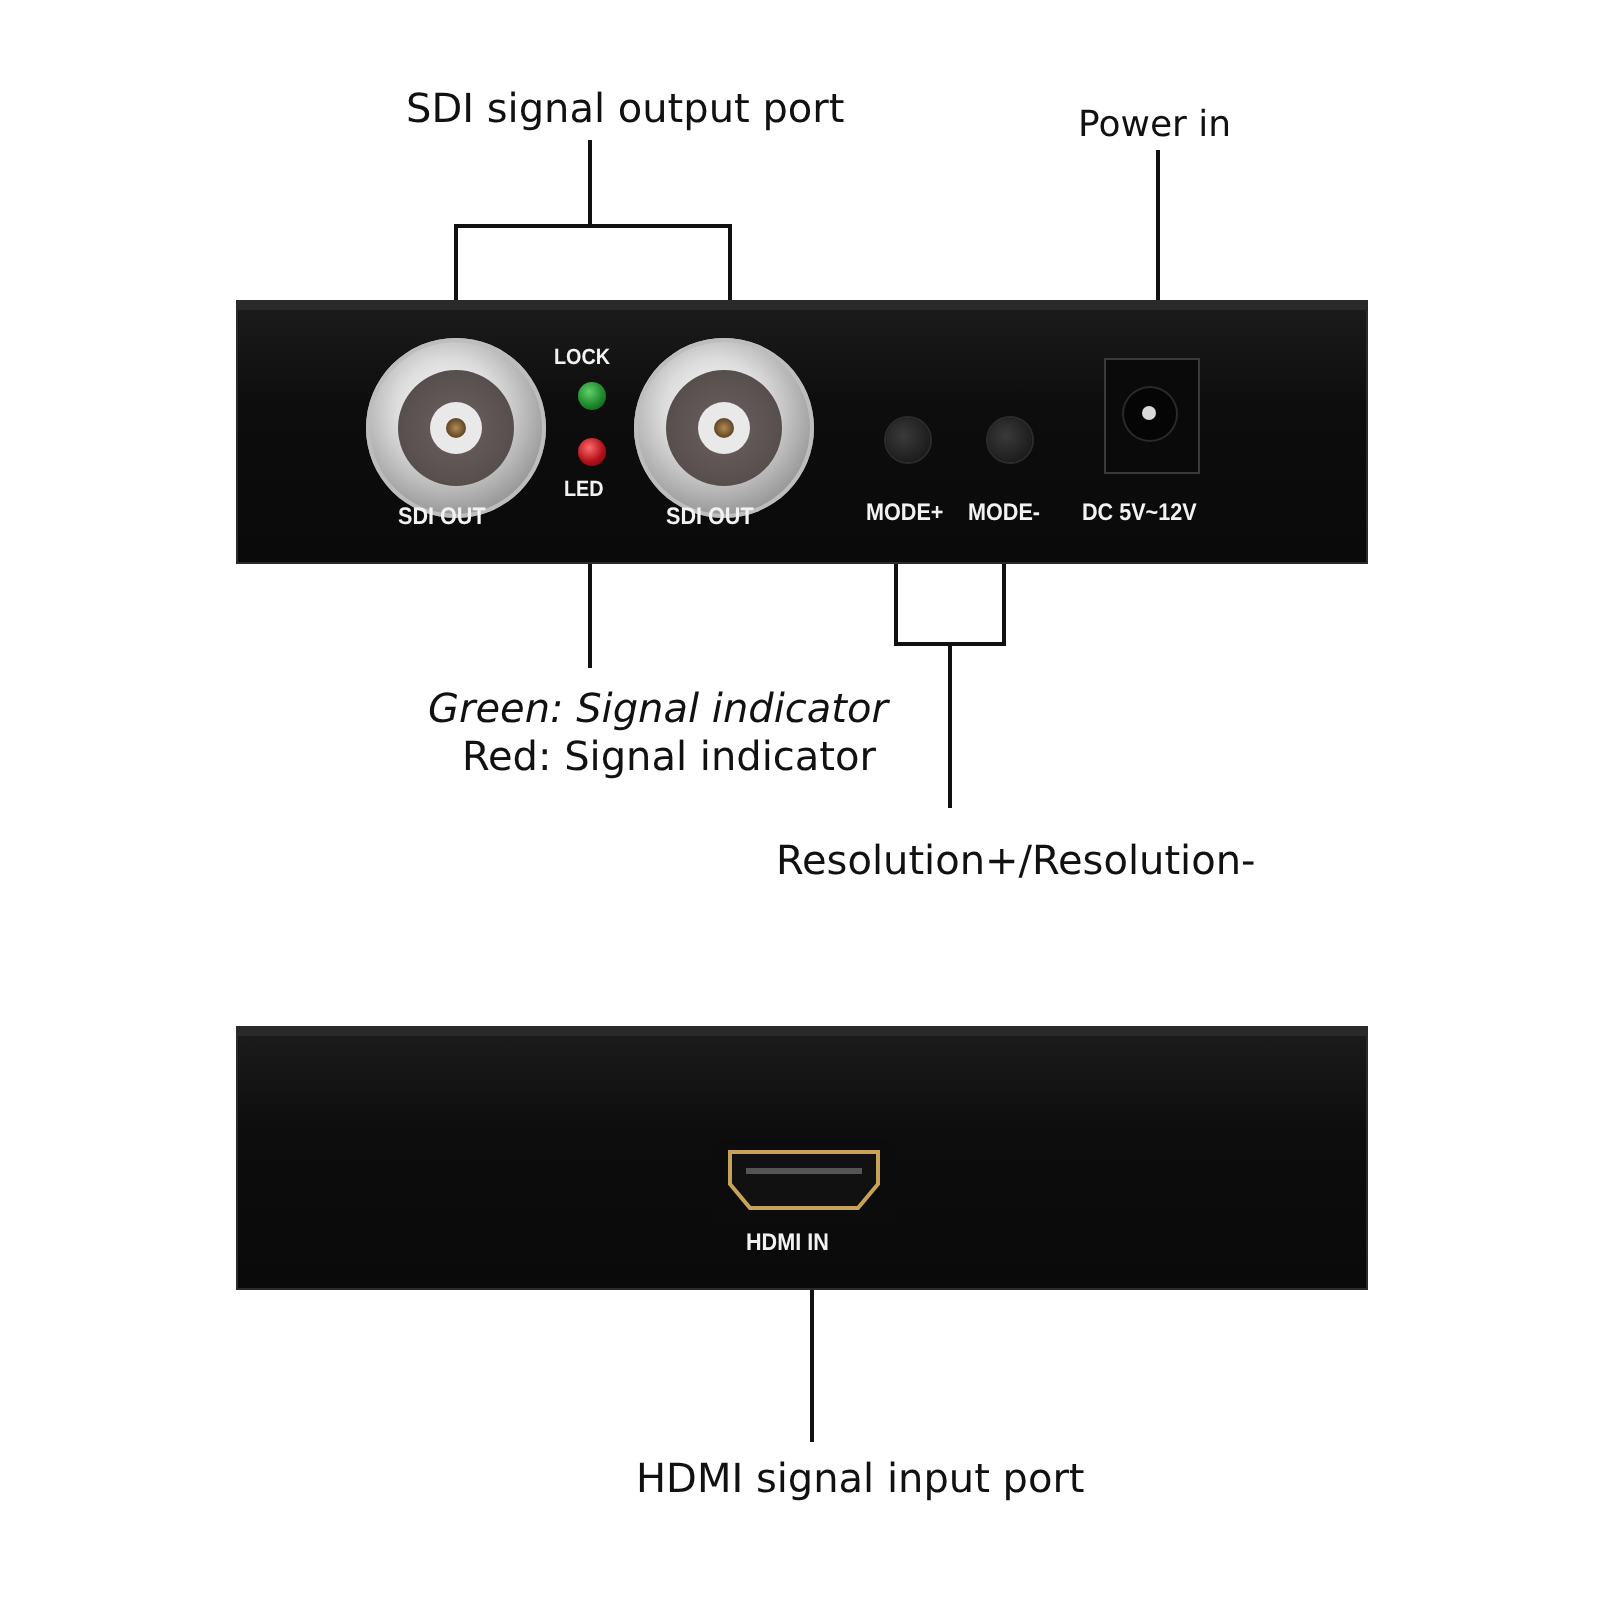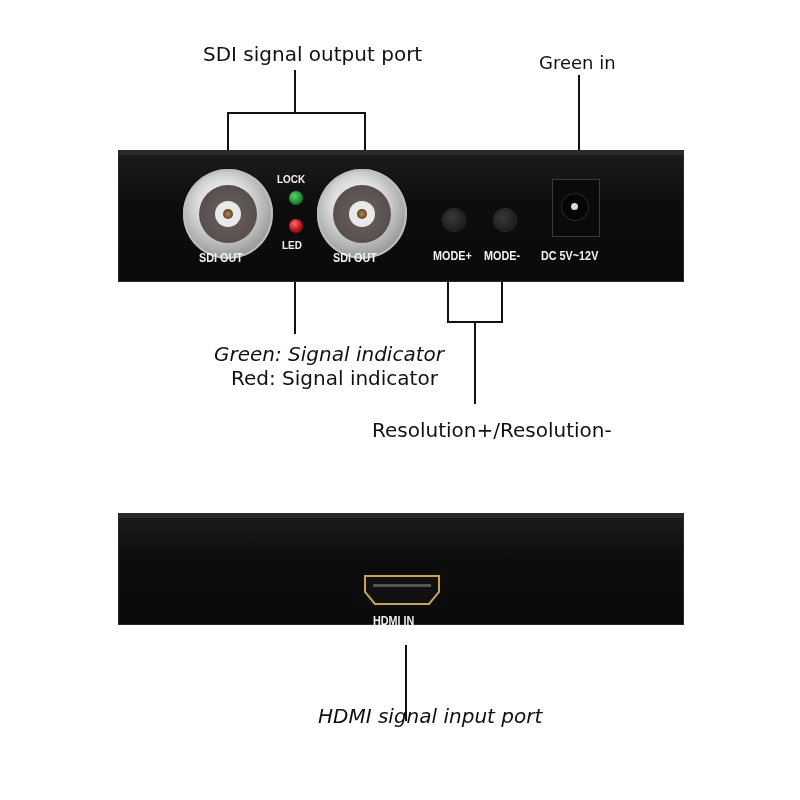--- a/index.html
+++ b/index.html
@@ -22,21 +22,21 @@
   </style>
 </head>
 <body>
 
 <div class="callout" style="left:203px; top:42px;">SDI signal output port</div>
 <div class="line" style="left:294px; top:70px; width:2px; height:44px;"></div>
 <div class="line" style="left:227px; top:112px; width:139px; height:2px;"></div>
 <div class="line" style="left:227px; top:112px; width:2px; height:38px;"></div>
 <div class="line" style="left:364px; top:112px; width:2px; height:38px;"></div>
 
-<div class="callout" style="left:539px; top:52px; font-size:18px;">Green in</div>
+<div class="callout" style="left:539px; top:52px; font-size:18px;">Power in</div>
 <div class="line" style="left:578px; top:75px; width:2px; height:75px;"></div>
 
 <div class="panel" style="left:118px; top:150px; width:566px; height:132px;">
 
   <div class="bnc" style="left:64px; top:18px; width:90px; height:90px;">
     <div class="ring" style="left:16px; top:16px; width:58px; height:58px;"></div>
     <div class="ins" style="left:32px; top:32px; width:26px; height:26px;"></div>
     <div class="pin" style="left:40px; top:40px; width:10px; height:10px;"></div>
   </div>
   <div class="silk" style="left:80px; top:100px;">SDI   OUT</div>
@@ -65,27 +65,27 @@
 </div>
 
 <div class="line" style="left:294px; top:282px; width:2px; height:52px;"></div>
 <div class="callout" style="left:214px; top:342px;font-style:italic;">Green: Signal indicator</div>
 <div class="callout" style="left:231px; top:366px;">Red: Signal indicator</div>
 
 <div class="line" style="left:447px; top:282px; width:2px; height:40px;"></div>
 <div class="line" style="left:501px; top:282px; width:2px; height:40px;"></div>
 <div class="line" style="left:447px; top:321px; width:56px; height:2px;"></div>
 <div class="line" style="left:474px; top:322px; width:2px; height:82px;"></div>
-<div class="callout" style="left:372px; top:418px;">Resolution+/Resolution-</div>
+<div class="callout" style="left:388px; top:418px;">Resolution+/Resolution-</div>
 
-<div class="panel" style="left:118px; top:513px; width:566px; height:112px;">
+<div class="panel" style="left:118px; top:513px; width:566px; height:132px;">
   <div class="hdmi" style="left:238px; top:56px; width:90px; height:40px;">
     <svg width="90" height="40" viewBox="0 0 90 40">
       <rect x="0" y="0" width="90" height="40" fill="#0c0c0c"></rect>
       <path d="M8 6 H82 V22 L72 34 H18 L8 22 Z" fill="#111" stroke="#c9a25a" stroke-width="2"></path>
       <rect x="16" y="14" width="58" height="3" fill="#555"></rect>
     </svg>
   </div>
   <div class="silk" style="left:254px; top:100px;">HDMI   IN</div>
 </div>
 
 <div class="line" style="left:405px; top:645px; width:2px; height:76px;"></div>
-<div class="callout" style="left:318px; top:704px;font-style:italic;">HDMI signal input port</div>
+<div class="callout" style="left:318px; top:727px;">HDMI signal input port</div>
 
 </body></html>

